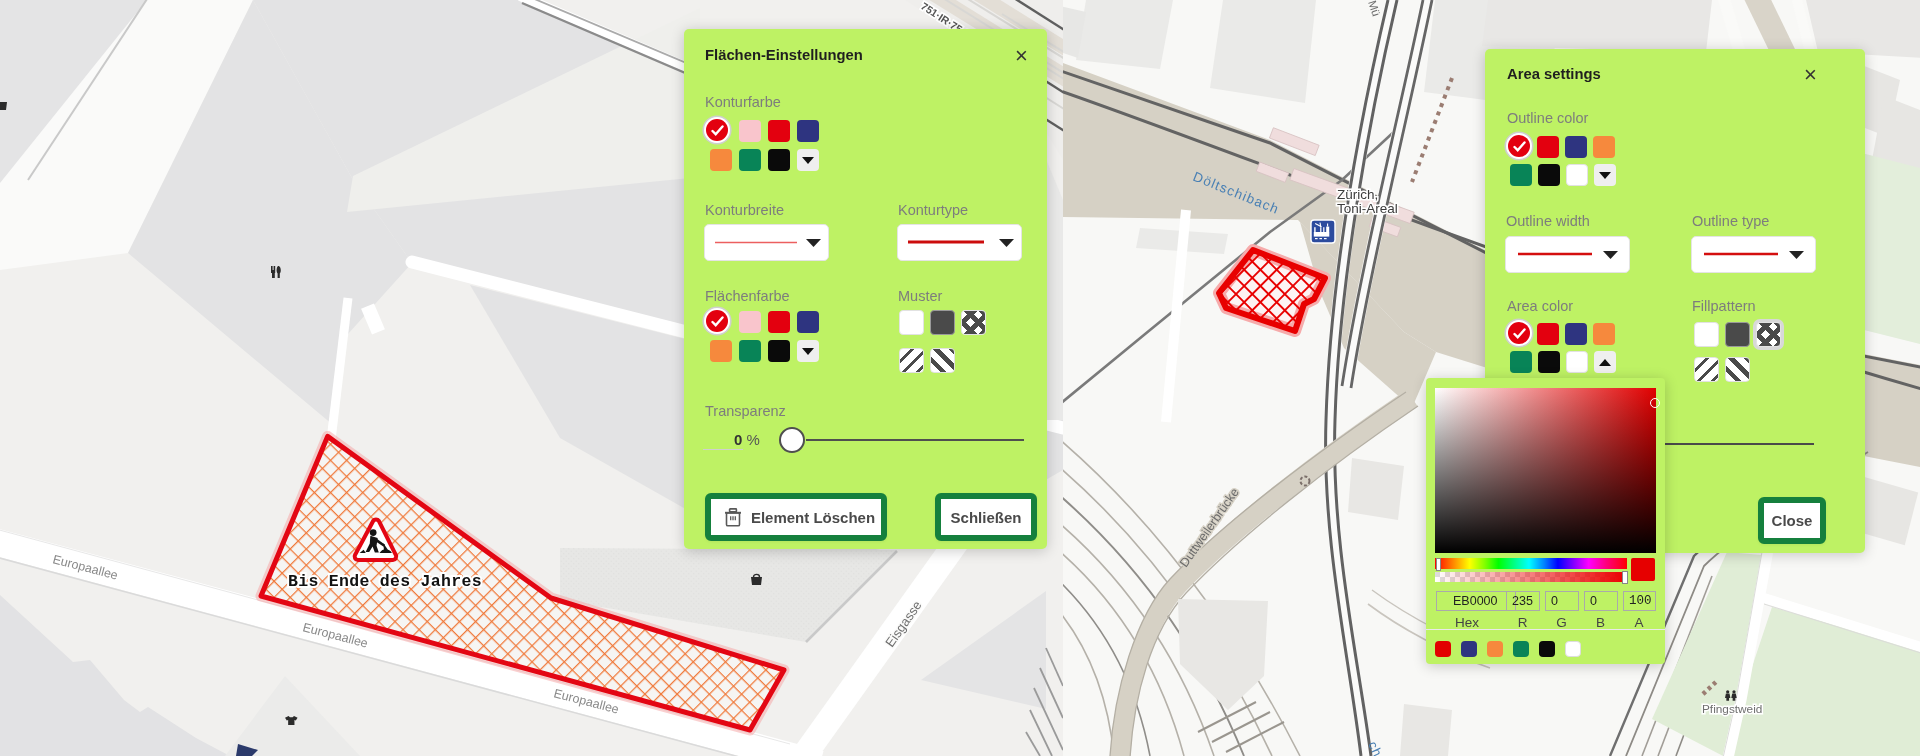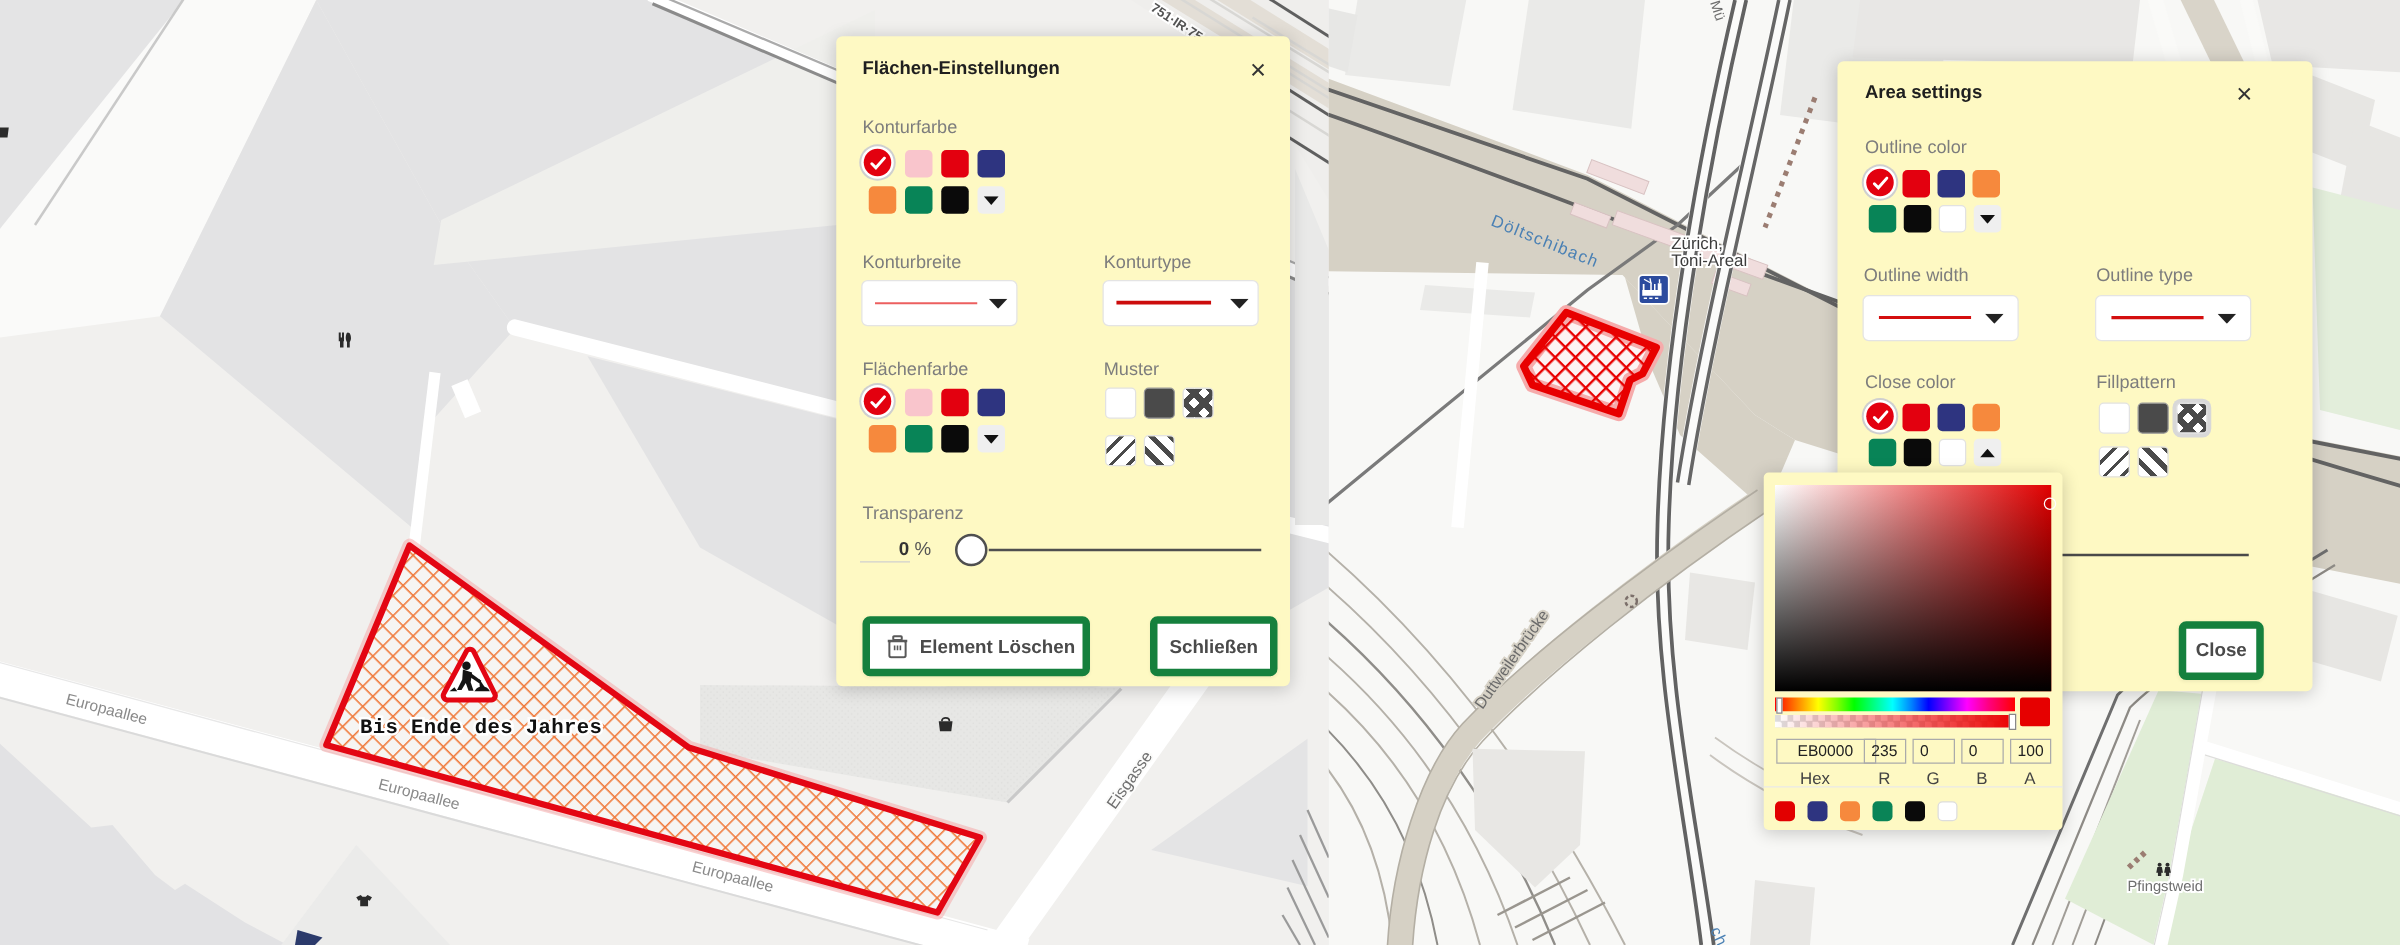--- a/index.html
+++ b/index.html
@@ -1,18 +1,18 @@
 <!DOCTYPE html>
 <html><head>
 <meta charset="utf-8">
 <style>
   html,body{margin:0;padding:0;}
   body{width:1920px;height:756px;overflow:hidden;font-family:"Liberation Sans",sans-serif;position:relative;background:#f1f0ee;}
   .abs{position:absolute;}
-  .dialog{position:absolute;background:#fef9c3;border-radius:5px;box-shadow:0 2px 14px rgba(0,0,0,0.20);}
+  .dialog{position:absolute;background:#bef264;border-radius:5px;box-shadow:0 2px 14px rgba(0,0,0,0.20);margin-left:15px;}
   .dtitle{font-size:14.8px;font-weight:700;color:#1f1f1f;}
   .dlabel{font-size:14.5px;color:#7d7d7d;}
   .sw{width:22px;height:22px;border-radius:4px;display:inline-block;}
   .swsel{width:22px;height:22px;border-radius:50%;background:#e3000f;box-shadow:0 0 0 2px #fff,0 0 0 3.6px #cfcfcf;display:flex;align-items:center;justify-content:center;}
   .dd{position:absolute;background:#fff;border:1px solid #e4e4e4;border-radius:5px;height:35px;width:123px;}
   .btn{position:absolute;background:#fff;border:6px solid #15803d;border-radius:6px;box-shadow:0 1px 3px rgba(0,0,0,0.06);display:flex;align-items:center;justify-content:center;font-size:15px;font-weight:700;color:#4a4a4a;}
   .pat{width:25px;height:25px;border-radius:4px;display:inline-block;border:1px solid #e2e2e2;box-sizing:border-box;background:#fff;}
 </style>
 </head>
 <body>
@@ -485,21 +485,21 @@
 
   <div class="dd" style="left:206px;top:187px;">
     <svg class="abs" style="left:12px;top:15px;" width="74" height="4">
         <line x1="0" y1="2" x2="74" y2="2" stroke="#d40f0f" stroke-width="2.6"></line>
       </svg>
     <svg class="abs" style="left:97px;top:13.5px;" width="15" height="8" viewBox="0 0 15 8">
         <path d="M0 0 L15 0 L7.5 8 Z" fill="#222"></path>
       </svg>
   </div>
 
-  <div class="dlabel abs" style="left:22px;top:249px;">Close color</div>
+  <div class="dlabel abs" style="left:22px;top:249px;">Area color</div>
 
   <div class="abs" style="left:23px;top:273px;">
     <div class="abs swsel" style="left:0px;top:0px;">
       <svg width="13" height="11" viewBox="0 0 13 11">
           <path d="M1.5 6 L4.7 9.2 L11.5 1.5" stroke="#fff" stroke-width="2.4" fill="none" stroke-linecap="round"></path>
         </svg>
     </div>
     <div class="abs sw" style="left:29px;top:1px;background:#e3000f;"></div>
     <div class="abs sw" style="left:57px;top:1px;background:#2e3480;"></div>
     <div class="abs sw" style="left:85px;top:1px;background:#f6893d;"></div>
@@ -545,21 +545,21 @@
   <div class="abs" style="left:205px;top:180px;width:24px;height:23px;background:#e60000;border-radius:2px;"></div>
 
   <div class="abs" style="left:10px;top:213px;width:62px;height:18px;border:1px solid #aaa;font-size:12.5px;color:#222;padding-left:16px;line-height:18px;">EB0000</div>
 
   <div class="abs" style="left:80px;top:213px;width:27px;height:18px;border:1px solid #aaa;font-size:12.5px;color:#222;padding-left:5px;line-height:18px;">235</div>
 
   <div class="abs" style="left:119px;top:213px;width:27px;height:18px;border:1px solid #aaa;font-size:12.5px;color:#222;padding-left:5px;line-height:18px;">0</div>
 
   <div class="abs" style="left:158px;top:213px;width:27px;height:18px;border:1px solid #aaa;font-size:12.5px;color:#222;padding-left:5px;line-height:18px;">0</div>
 
-  <div class="abs" style="left:197px;top:213px;width:26px;height:18px;border:1px solid #aaa;font-size:12.5px;color:#222;padding-left:5px;line-height:18px;">100</div>
+  <div class="abs" style="left:197px;top:213px;width:26px;height:18px;border:1px solid #aaa;font-size:12.5px;color:#222;padding-left:5px;line-height:18px;font-family:Liberation Mono, monospace;">100</div>
 
   <div class="abs" style="left:10px;top:237px;width:62px;text-align:center;font-size:13.5px;color:#444;">Hex</div>
   <div class="abs" style="left:80px;top:237px;width:33px;text-align:center;font-size:13.5px;color:#444;">R</div>
   <div class="abs" style="left:119px;top:237px;width:33px;text-align:center;font-size:13.5px;color:#444;">G</div>
   <div class="abs" style="left:158px;top:237px;width:33px;text-align:center;font-size:13.5px;color:#444;">B</div>
   <div class="abs" style="left:197px;top:237px;width:32px;text-align:center;font-size:13.5px;color:#444;">A</div>
 
   <div class="abs" style="left:0px;top:251px;width:239px;height:1px;background:#e9e9e9;"></div>
 
   <div class="abs" style="left:9px;top:263px;">

